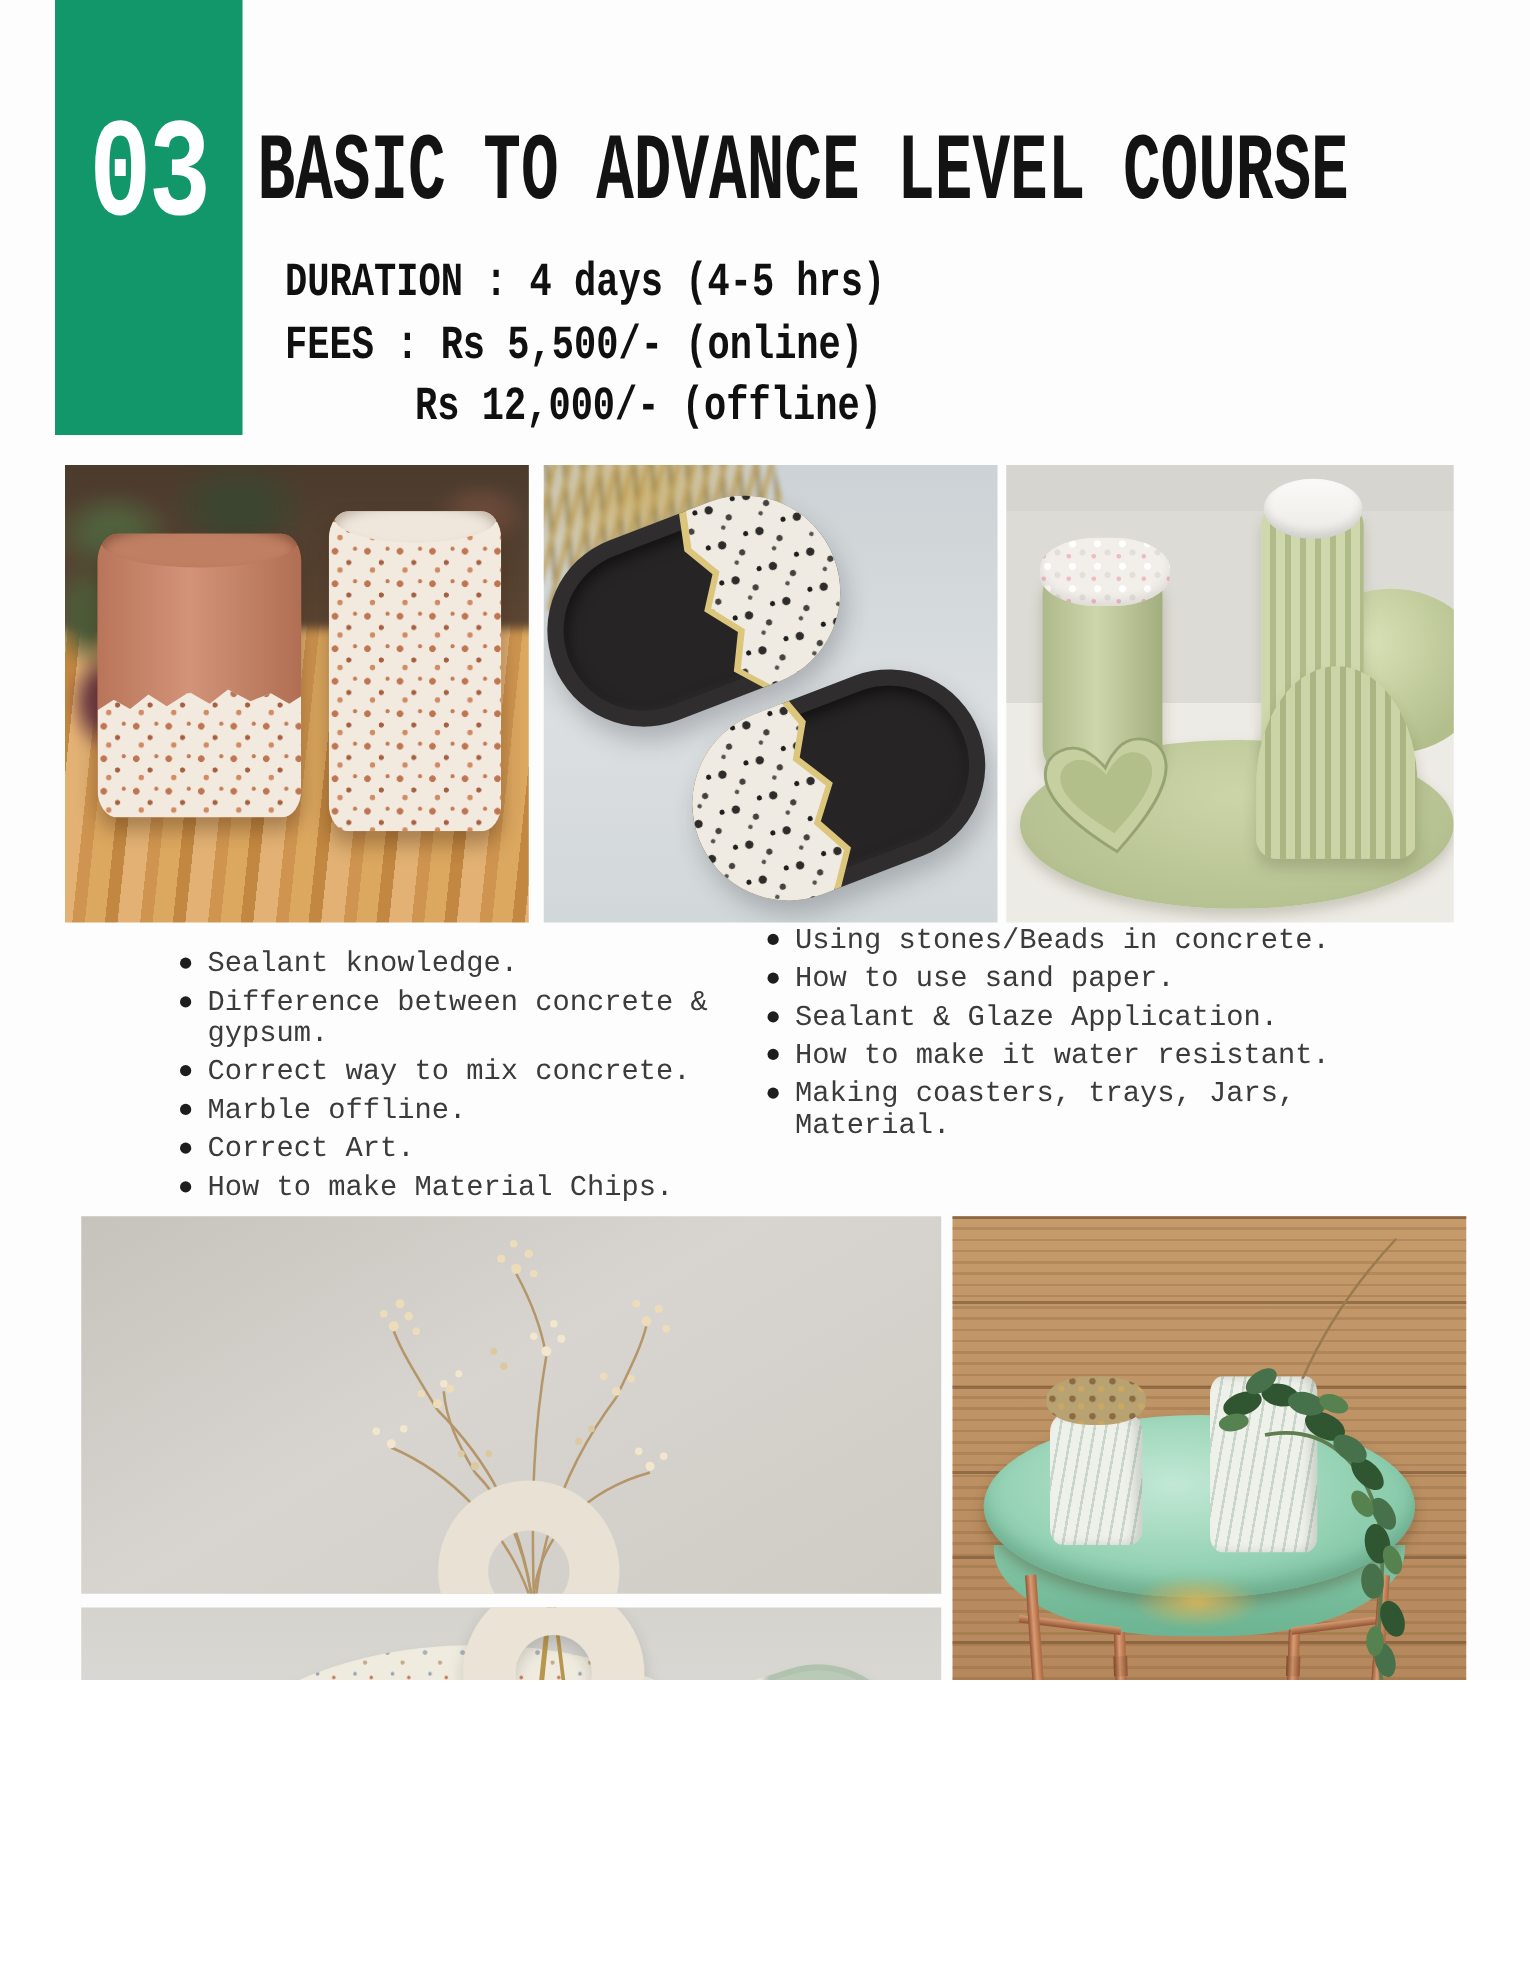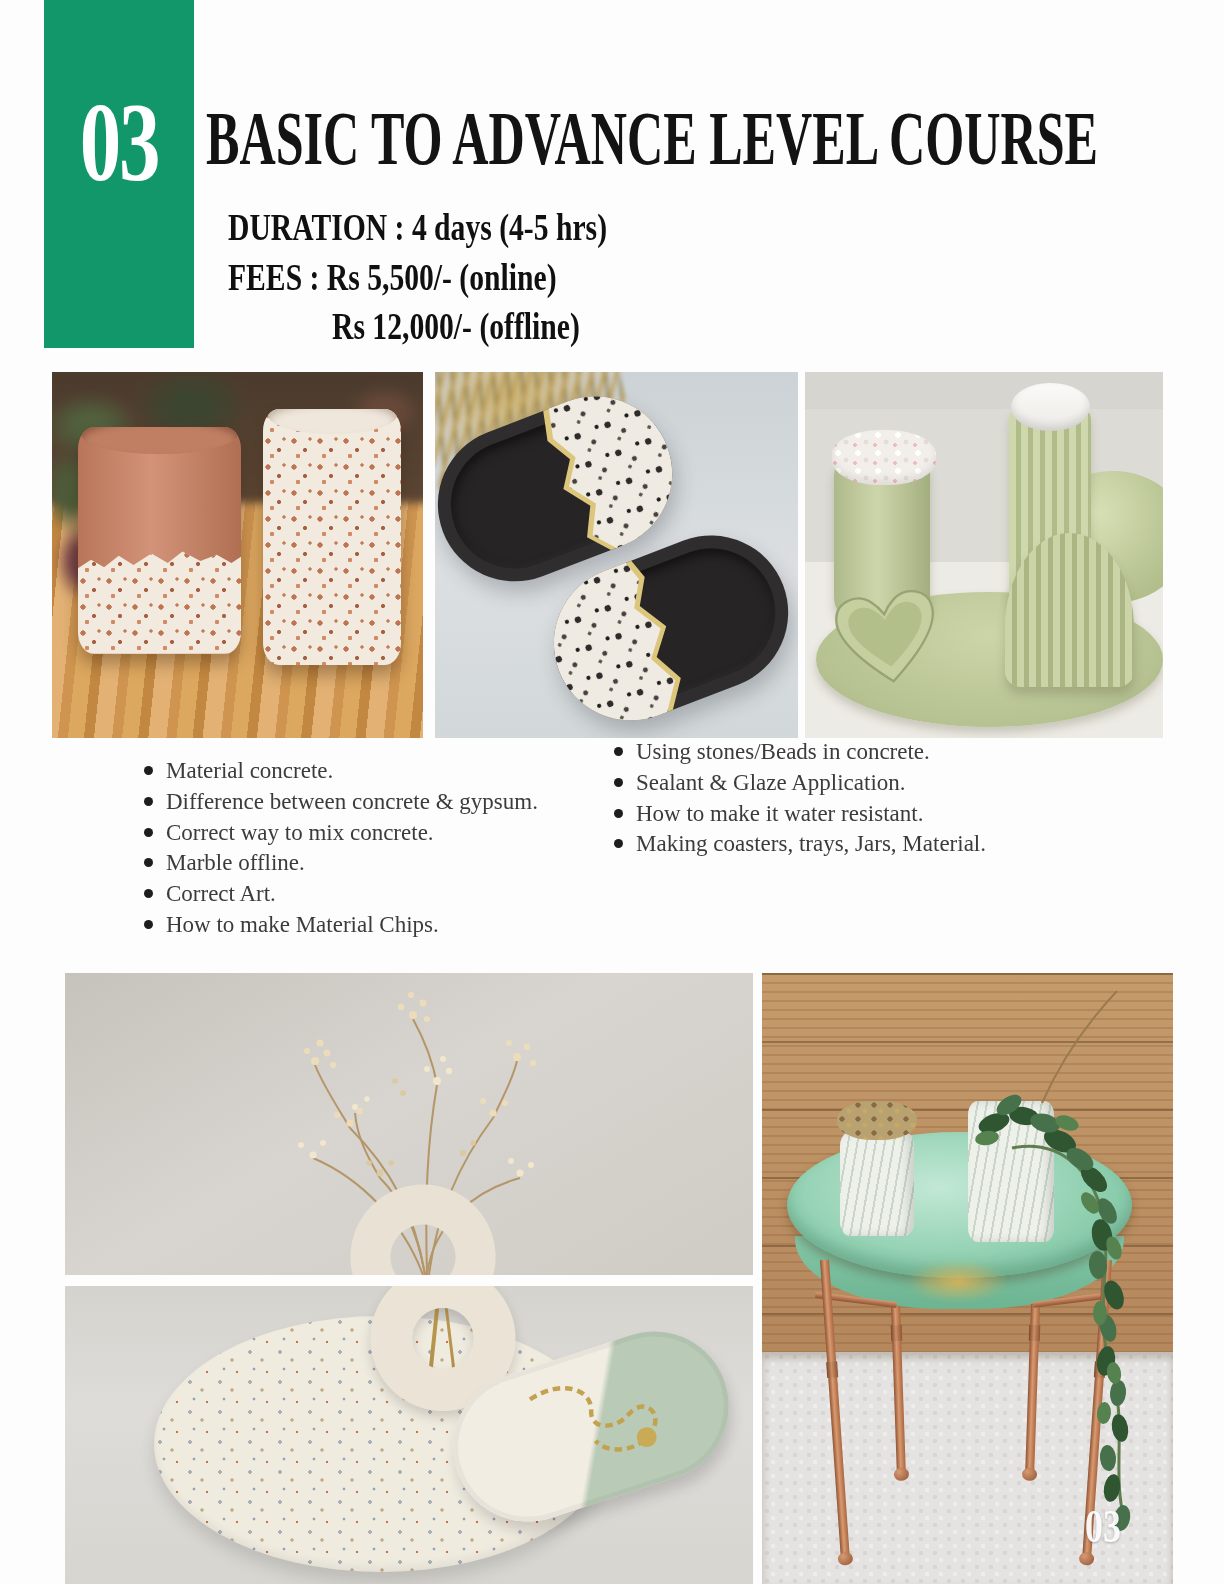--- a/index.html
+++ b/index.html
@@ -1,17 +1,17 @@
 <!DOCTYPE html>
 <html><head>
 <meta charset="utf-8">
 <style>
   html,body{margin:0;padding:0;background:#ffffff;}
-  #page{position:relative;width:1224px;height:1584px;background:#fdfdfd;overflow:hidden;
-        font-family:Liberation Serif, serif;}
+  #page{position:relative;width:1224px;height:1344px;background:#fdfdfd;overflow:hidden;
+        font-family:Liberation Mono, monospace;}
 
   
   .unit-bar{position:absolute;left:44px;top:0;width:150px;height:348px;background:#12976B;}
   .unit-num{position:absolute;left:0;right:0;top:86px;text-align:center;color:#fff;
             font-size:112px;font-weight:bold;line-height:1;letter-spacing:-3px;
             transform:scaleX(.74);transform-origin:center top;}
   .title{position:absolute;left:206px;top:100px;font-size:76px;font-weight:800;color:#131313;
          white-space:nowrap;letter-spacing:0;line-height:1;
          transform:scaleX(.66);transform-origin:left top;}
   .detail{position:absolute;font-size:38px;font-weight:800;color:#101010;white-space:nowrap;
@@ -233,29 +233,30 @@
     <div class="jar"></div>
     <div class="heart">
       <svg viewBox="0 0 100 90" width="100%" height="100%">
         <path d="M50 85 C20 60 5 40 8 24 C10 10 28 4 40 14 C46 19 50 26 50 26 C50 26 54 19 60 14 C72 4 90 10 92 24 C95 40 80 60 50 85 Z" fill="#c6cfa0" stroke="#96a372" stroke-width="2"></path>
         <path d="M50 72 C28 54 16 40 18 28 C20 18 33 14 42 22 C47 26 50 31 50 31 C50 31 53 26 58 22 C67 14 80 18 82 28 C84 40 72 54 50 72 Z" fill="#b3bf8b"></path>
       </svg>
     </div>
   </div>
 
   <ul class="bullets bul-left">
-    <li>Material concrete.</li>
+    <li>Sealant knowledge.</li>
     <li>Difference between concrete &amp; gypsum.</li>
     <li>Correct way to mix concrete.</li>
     <li>Marble offline.</li>
     <li>Correct Art.</li>
     <li>How to make Material Chips.</li>
   </ul>
   <ul class="bullets bul-right">
     <li>Using stones/Beads in concrete.</li>
+    <li>How to use sand paper.</li>
     <li>Sealant &amp; Glaze Application.</li>
     <li>How to make it water resistant.</li>
     <li>Making coasters, trays, Jars, Material.</li>
   </ul>
 
   <div class="ph blt">
     <svg viewBox="0 0 688 302" width="100%" height="100%" preserveAspectRatio="none">
       <g stroke="#b49668" stroke-width="2" fill="none">
         <path d="M360 302 C350 240 325 195 285 155"></path>
         <path d="M362 302 C360 225 362 170 372 112"></path>

